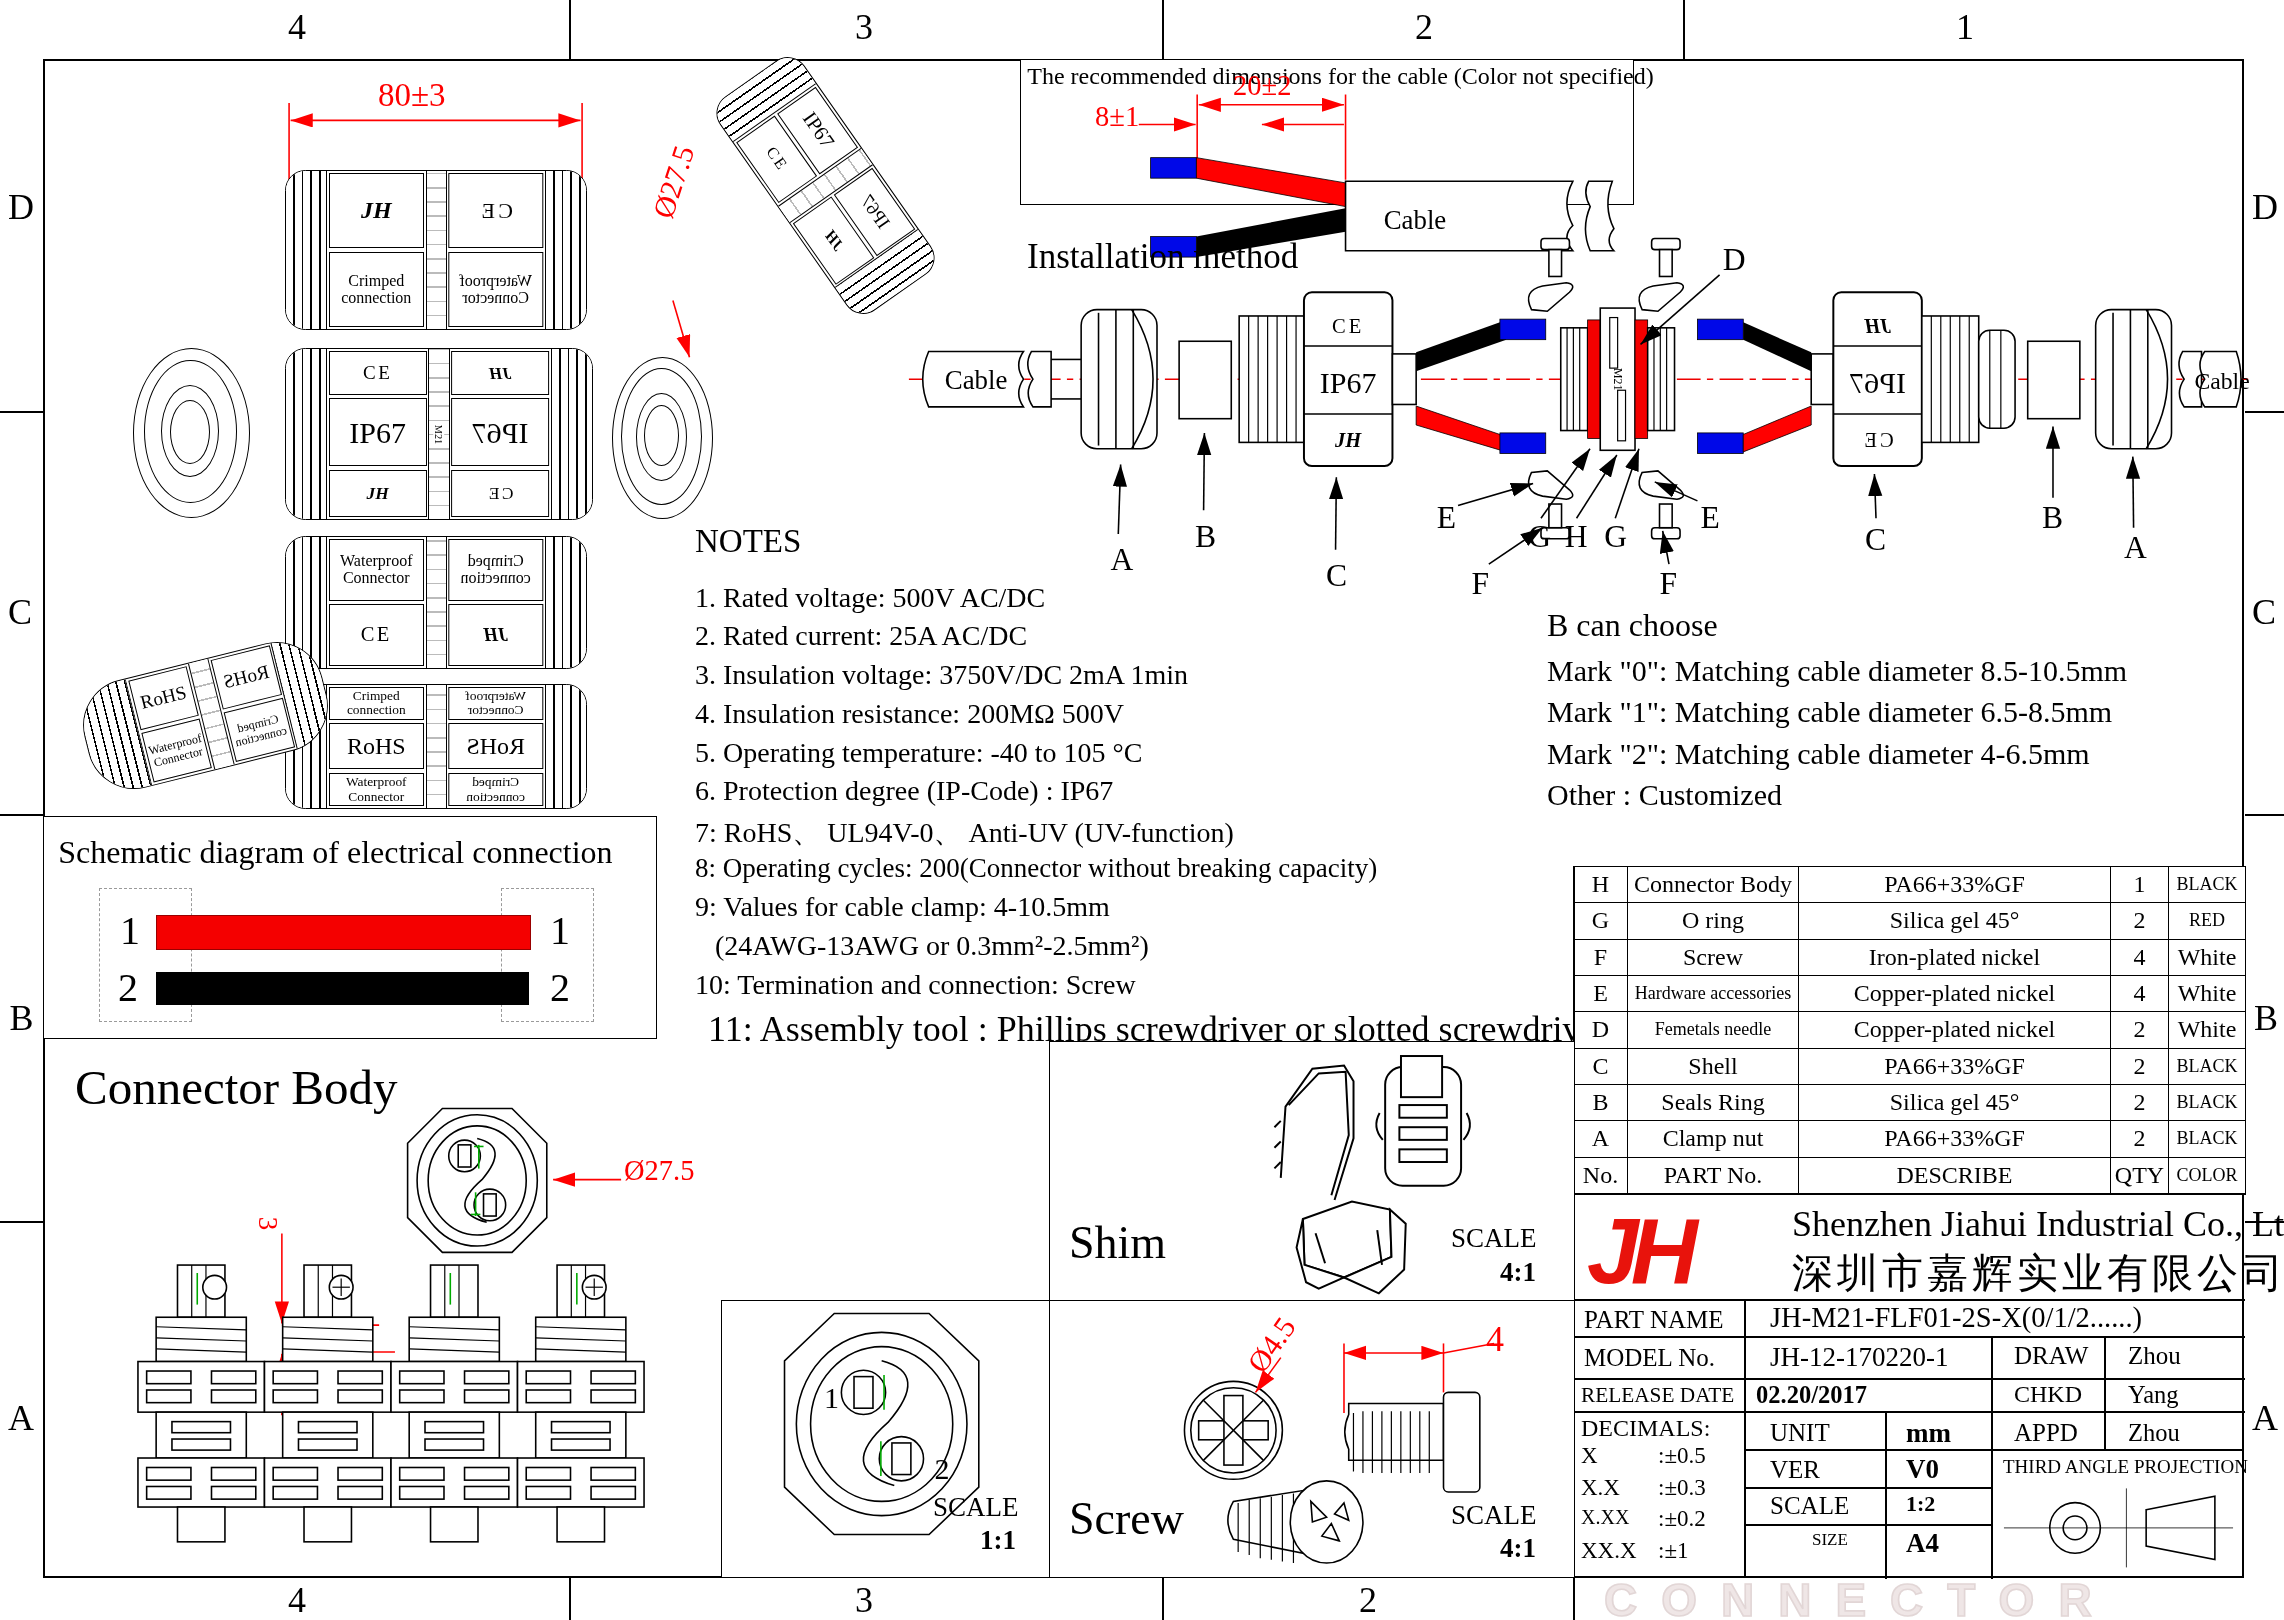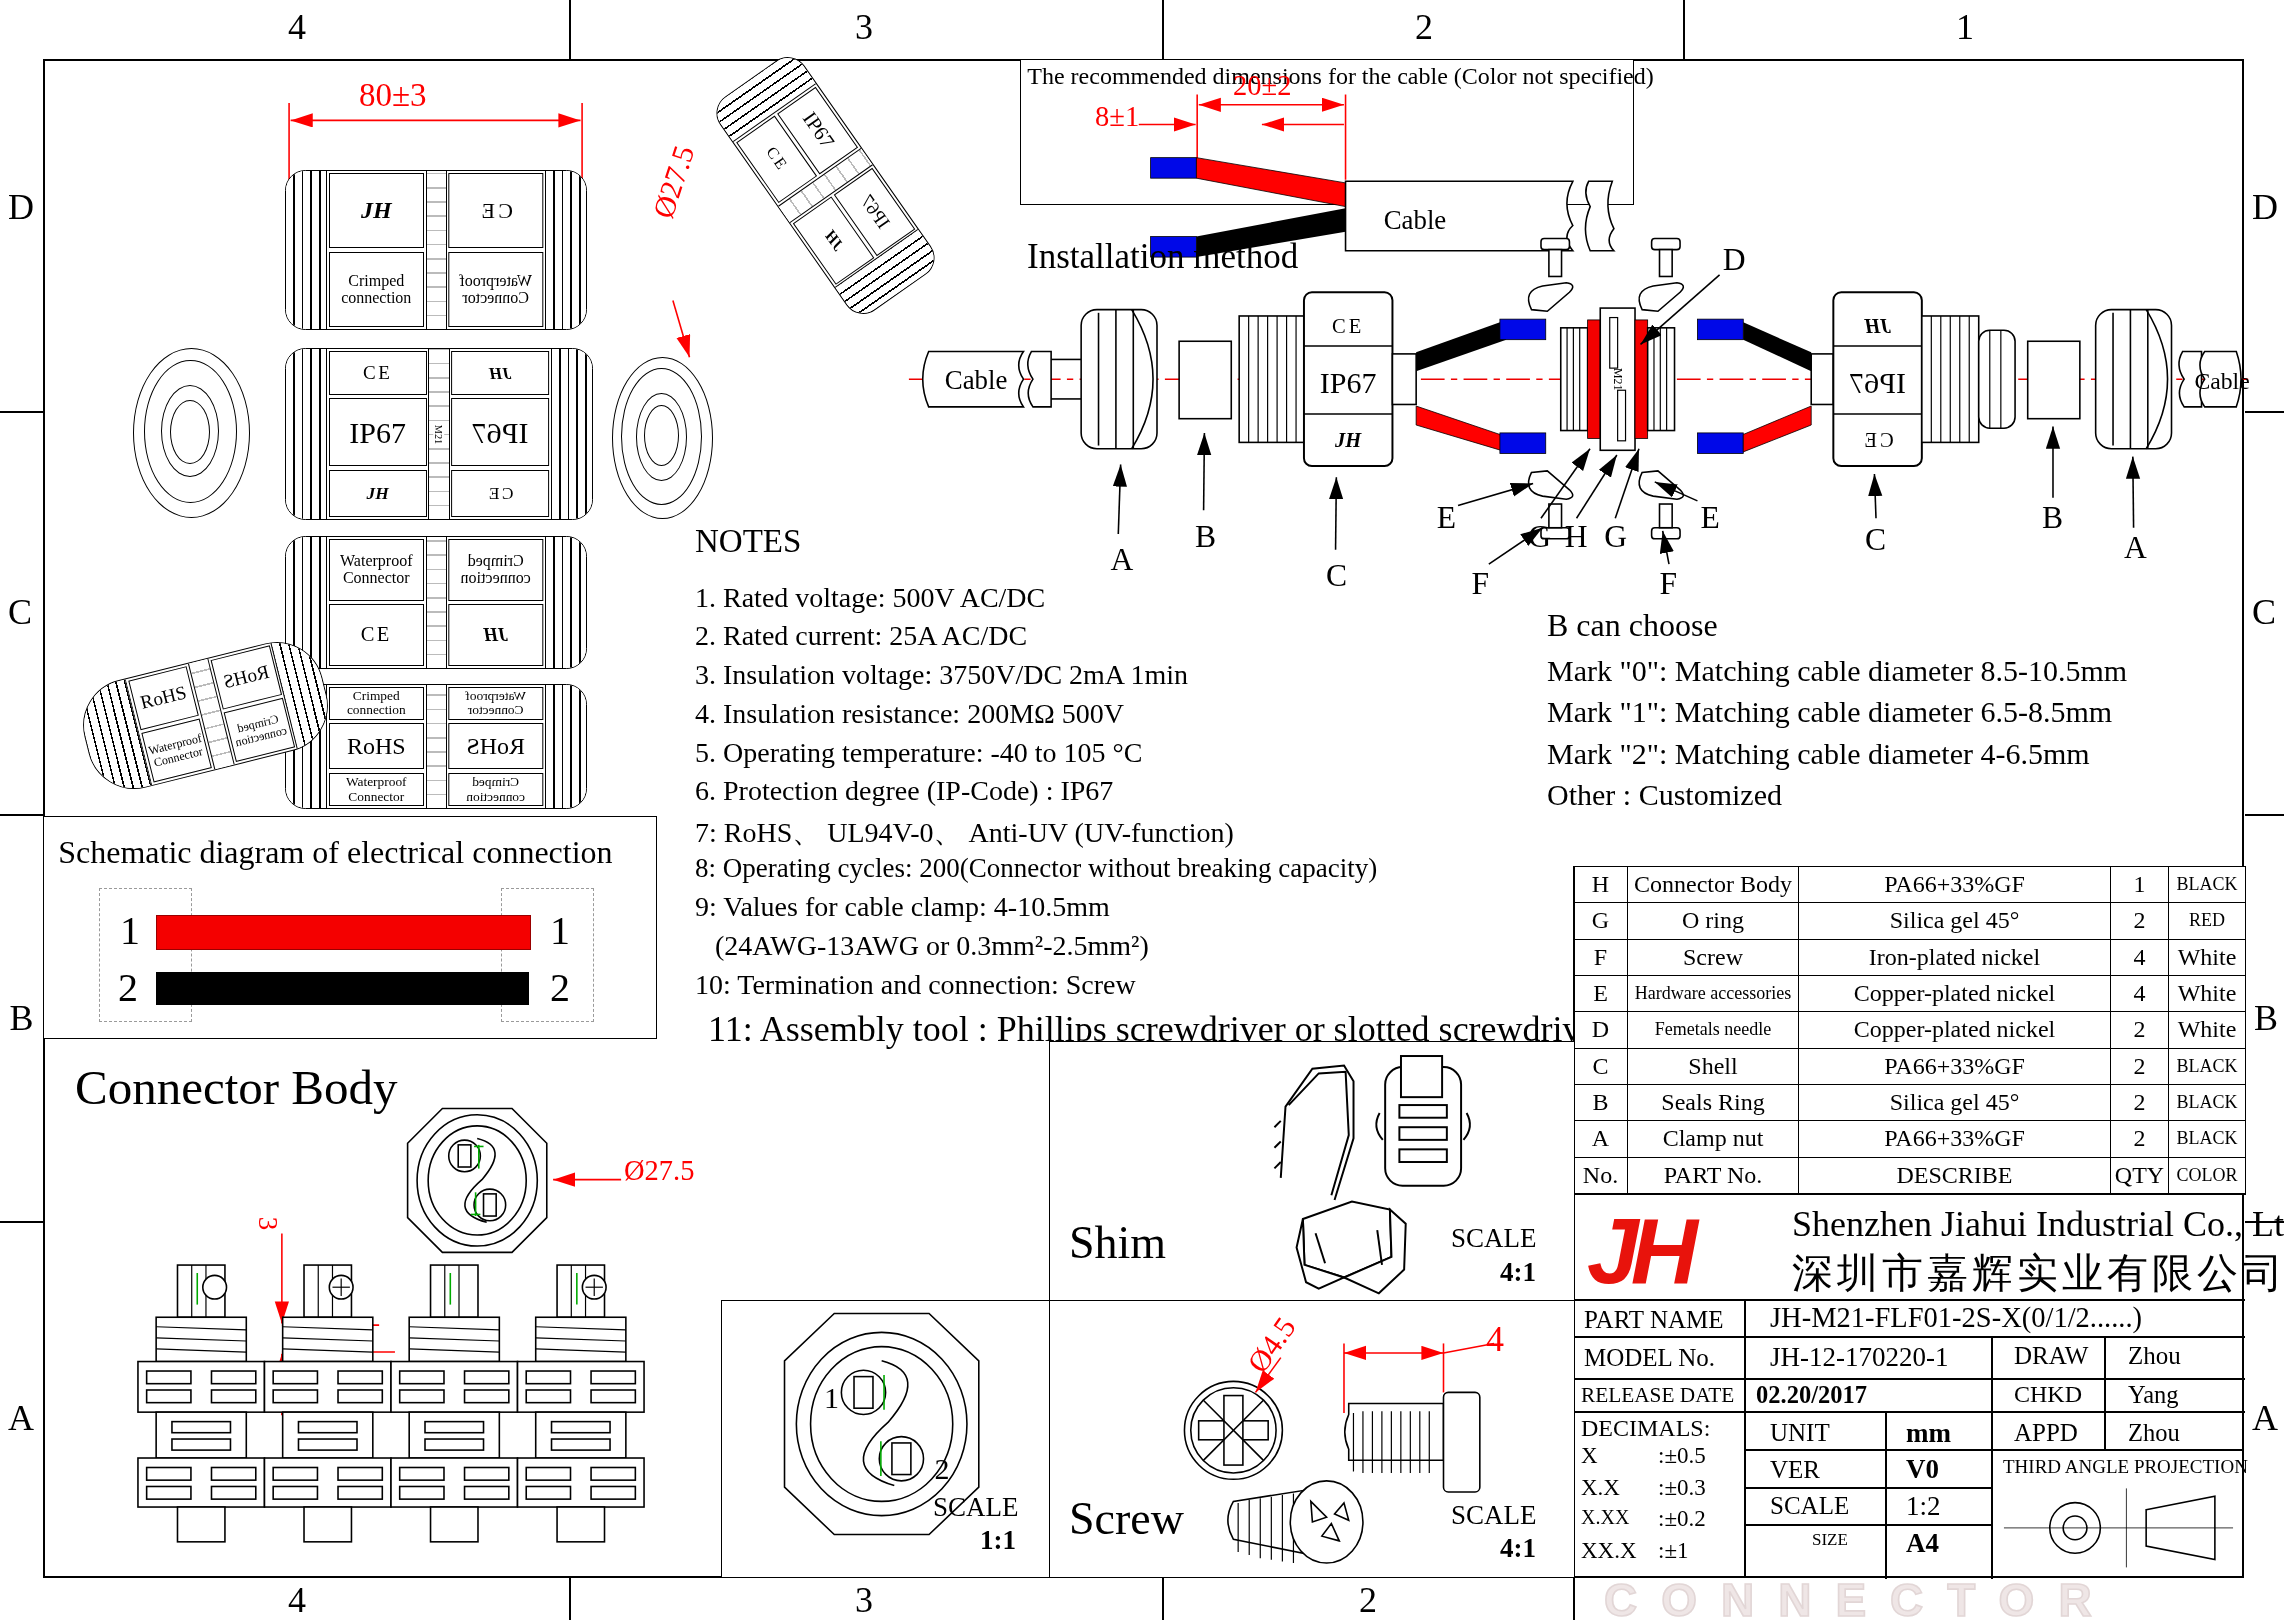--- a/index.html
+++ b/index.html
@@ -92,21 +92,21 @@
   <div class="glabel" style="left:2252px;top:591px">C</div>
   <div class="glabel" style="left:2254px;top:997px">B</div>
   <div class="glabel" style="left:2252px;top:1397px">A</div>
 
   <svg style="left:79px;top:71px;width:695px;height:759px" viewBox="100 90 880 960">
     <line x1="368" y1="152" x2="735" y2="152" stroke="#f00" stroke-width="2" marker-start="url(#arS)" marker-end="url(#arE)"></line>
     <line x1="366" y1="130" x2="366" y2="228" stroke="#f00" stroke-width="2"></line>
     <line x1="737" y1="130" x2="737" y2="228" stroke="#f00" stroke-width="2"></line>
     <line x1="852" y1="380" x2="873" y2="452" stroke="#f00" stroke-width="2" marker-end="url(#arE)"></line>
   </svg>
-  <div class="t red" style="left:359px;top:77px;font-size:33px">80±3</div>
+  <div class="t red" style="left:378px;top:77px;font-size:33px">80±3</div>
   <div class="t red" style="left:646px;top:212px;font-size:30px;transform:rotate(-72deg);transform-origin:left top">Ø27.5</div>
 
   <div class="sv" style="left:285px;top:170px;width:302px;height:160px">
     <div class="knurl"></div>
     <div class="svbody">
       <div class="svrow">
         <div class="panel" style="font-size:24px;font-weight:bold;font-style:italic">JH</div>
       </div>
       <div class="svrow">
         <div class="panel">Crimped connection</div>
@@ -549,21 +549,21 @@
     <div class="t" style="left:1581px;top:1538px;font-size:23px">XX.X</div>
     <div class="t" style="left:1658px;top:1538px;font-size:23px">:±1</div>
 
     <div class="t" style="left:1770px;top:1419px;font-size:25px">UNIT</div>
     <div class="t" style="left:1906px;top:1418px;font-size:27px;font-weight:bold">mm</div>
     <div class="t" style="left:2014px;top:1419px;font-size:25px">APPD</div>
     <div class="t" style="left:2128px;top:1419px;font-size:24.5px">Zhou</div>
     <div class="t" style="left:1770px;top:1456px;font-size:25px">VER</div>
     <div class="t" style="left:1906px;top:1454px;font-size:27px;font-weight:bold">V0</div>
     <div class="t" style="left:1770px;top:1492px;font-size:25px">SCALE</div>
-    <div class="t" style="left:1906px;top:1491px;font-size:27px;font-weight:normal">1:2</div>
+    <div class="t" style="left:1906px;top:1491px;font-size:22px;font-weight:bold">1:2</div>
     <div class="t" style="left:1812px;top:1530px;font-size:17px">SIZE</div>
     <div class="t" style="left:1906px;top:1528px;font-size:27px;font-weight:bold">A4</div>
 
     <div class="t" style="left:2003px;top:1456px;font-size:19px">THIRD ANGLE PROJECTION</div>
     <svg style="left:2000px;top:1482px;width:237px;height:91px" viewBox="0 0 300 115">
       <line x1="5" y1="58" x2="295" y2="58" stroke="#000" stroke-width="1"></line>
       <circle cx="95" cy="58" r="32" fill="none" stroke="#000" stroke-width="2"></circle>
       <circle cx="95" cy="58" r="15" fill="none" stroke="#000" stroke-width="2"></circle>
       <line x1="160" y1="8" x2="160" y2="108" stroke="#000" stroke-width="1"></line>
       <polygon points="185,35 272,18 272,98 185,81" fill="none" stroke="#000" stroke-width="2"></polygon>

